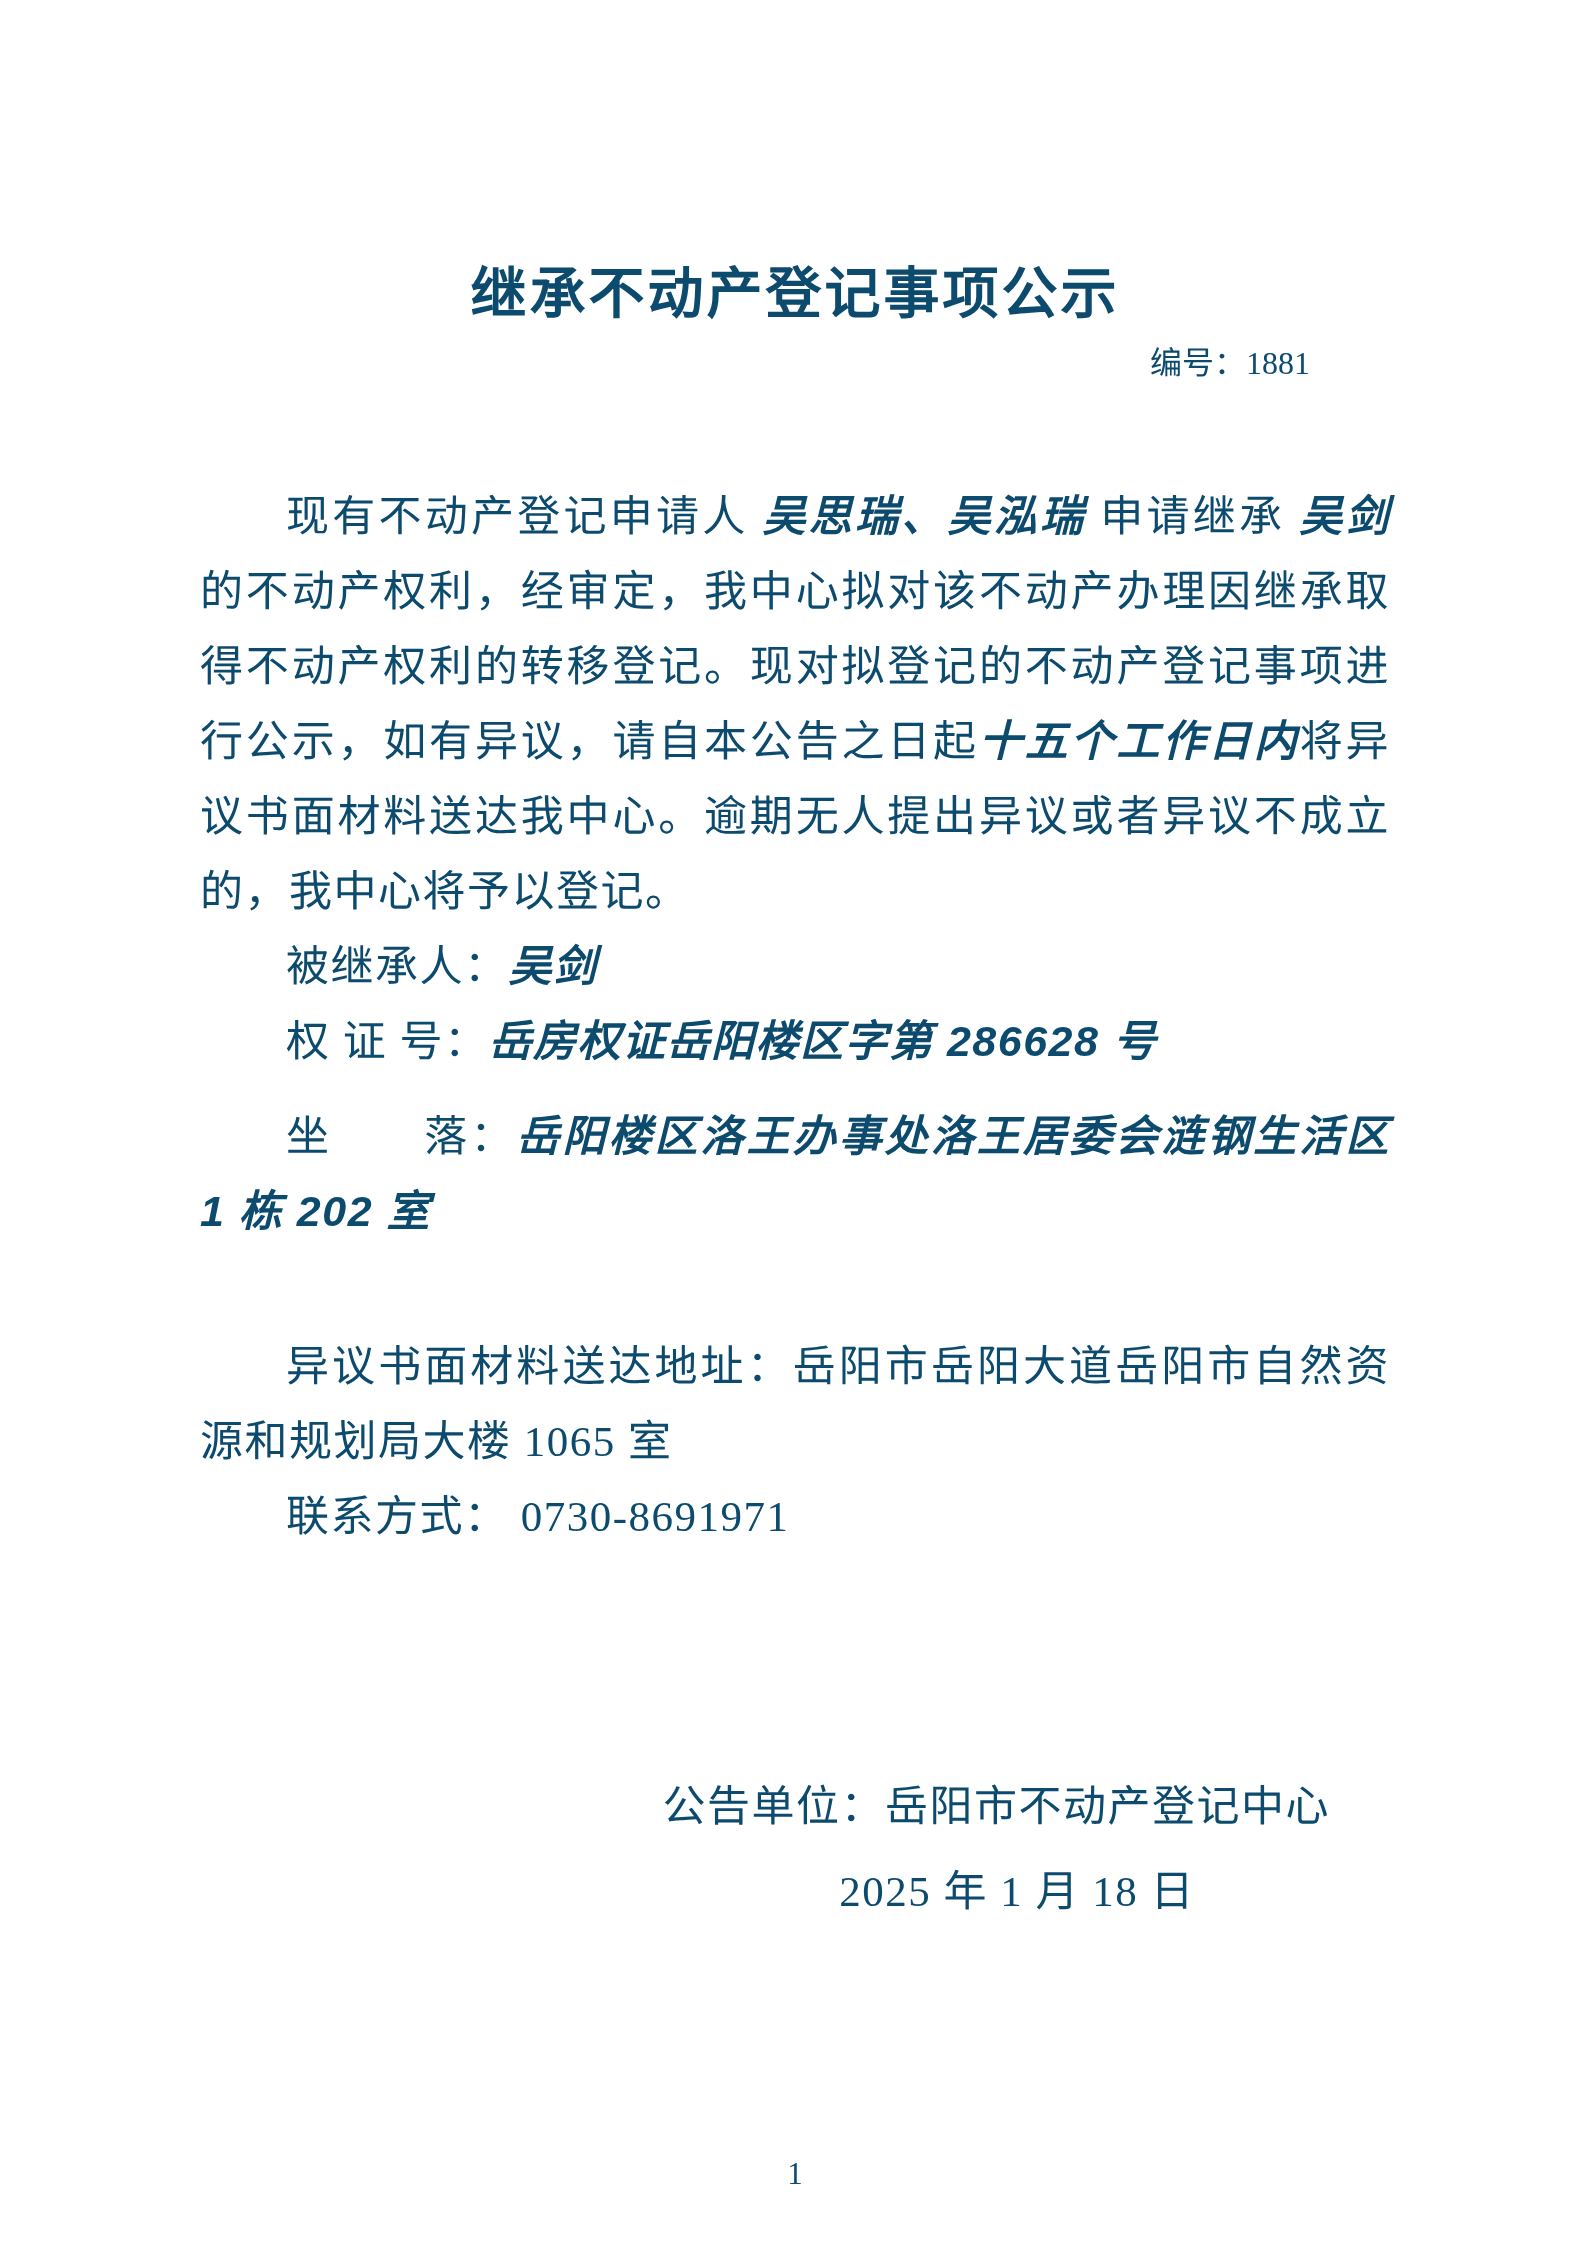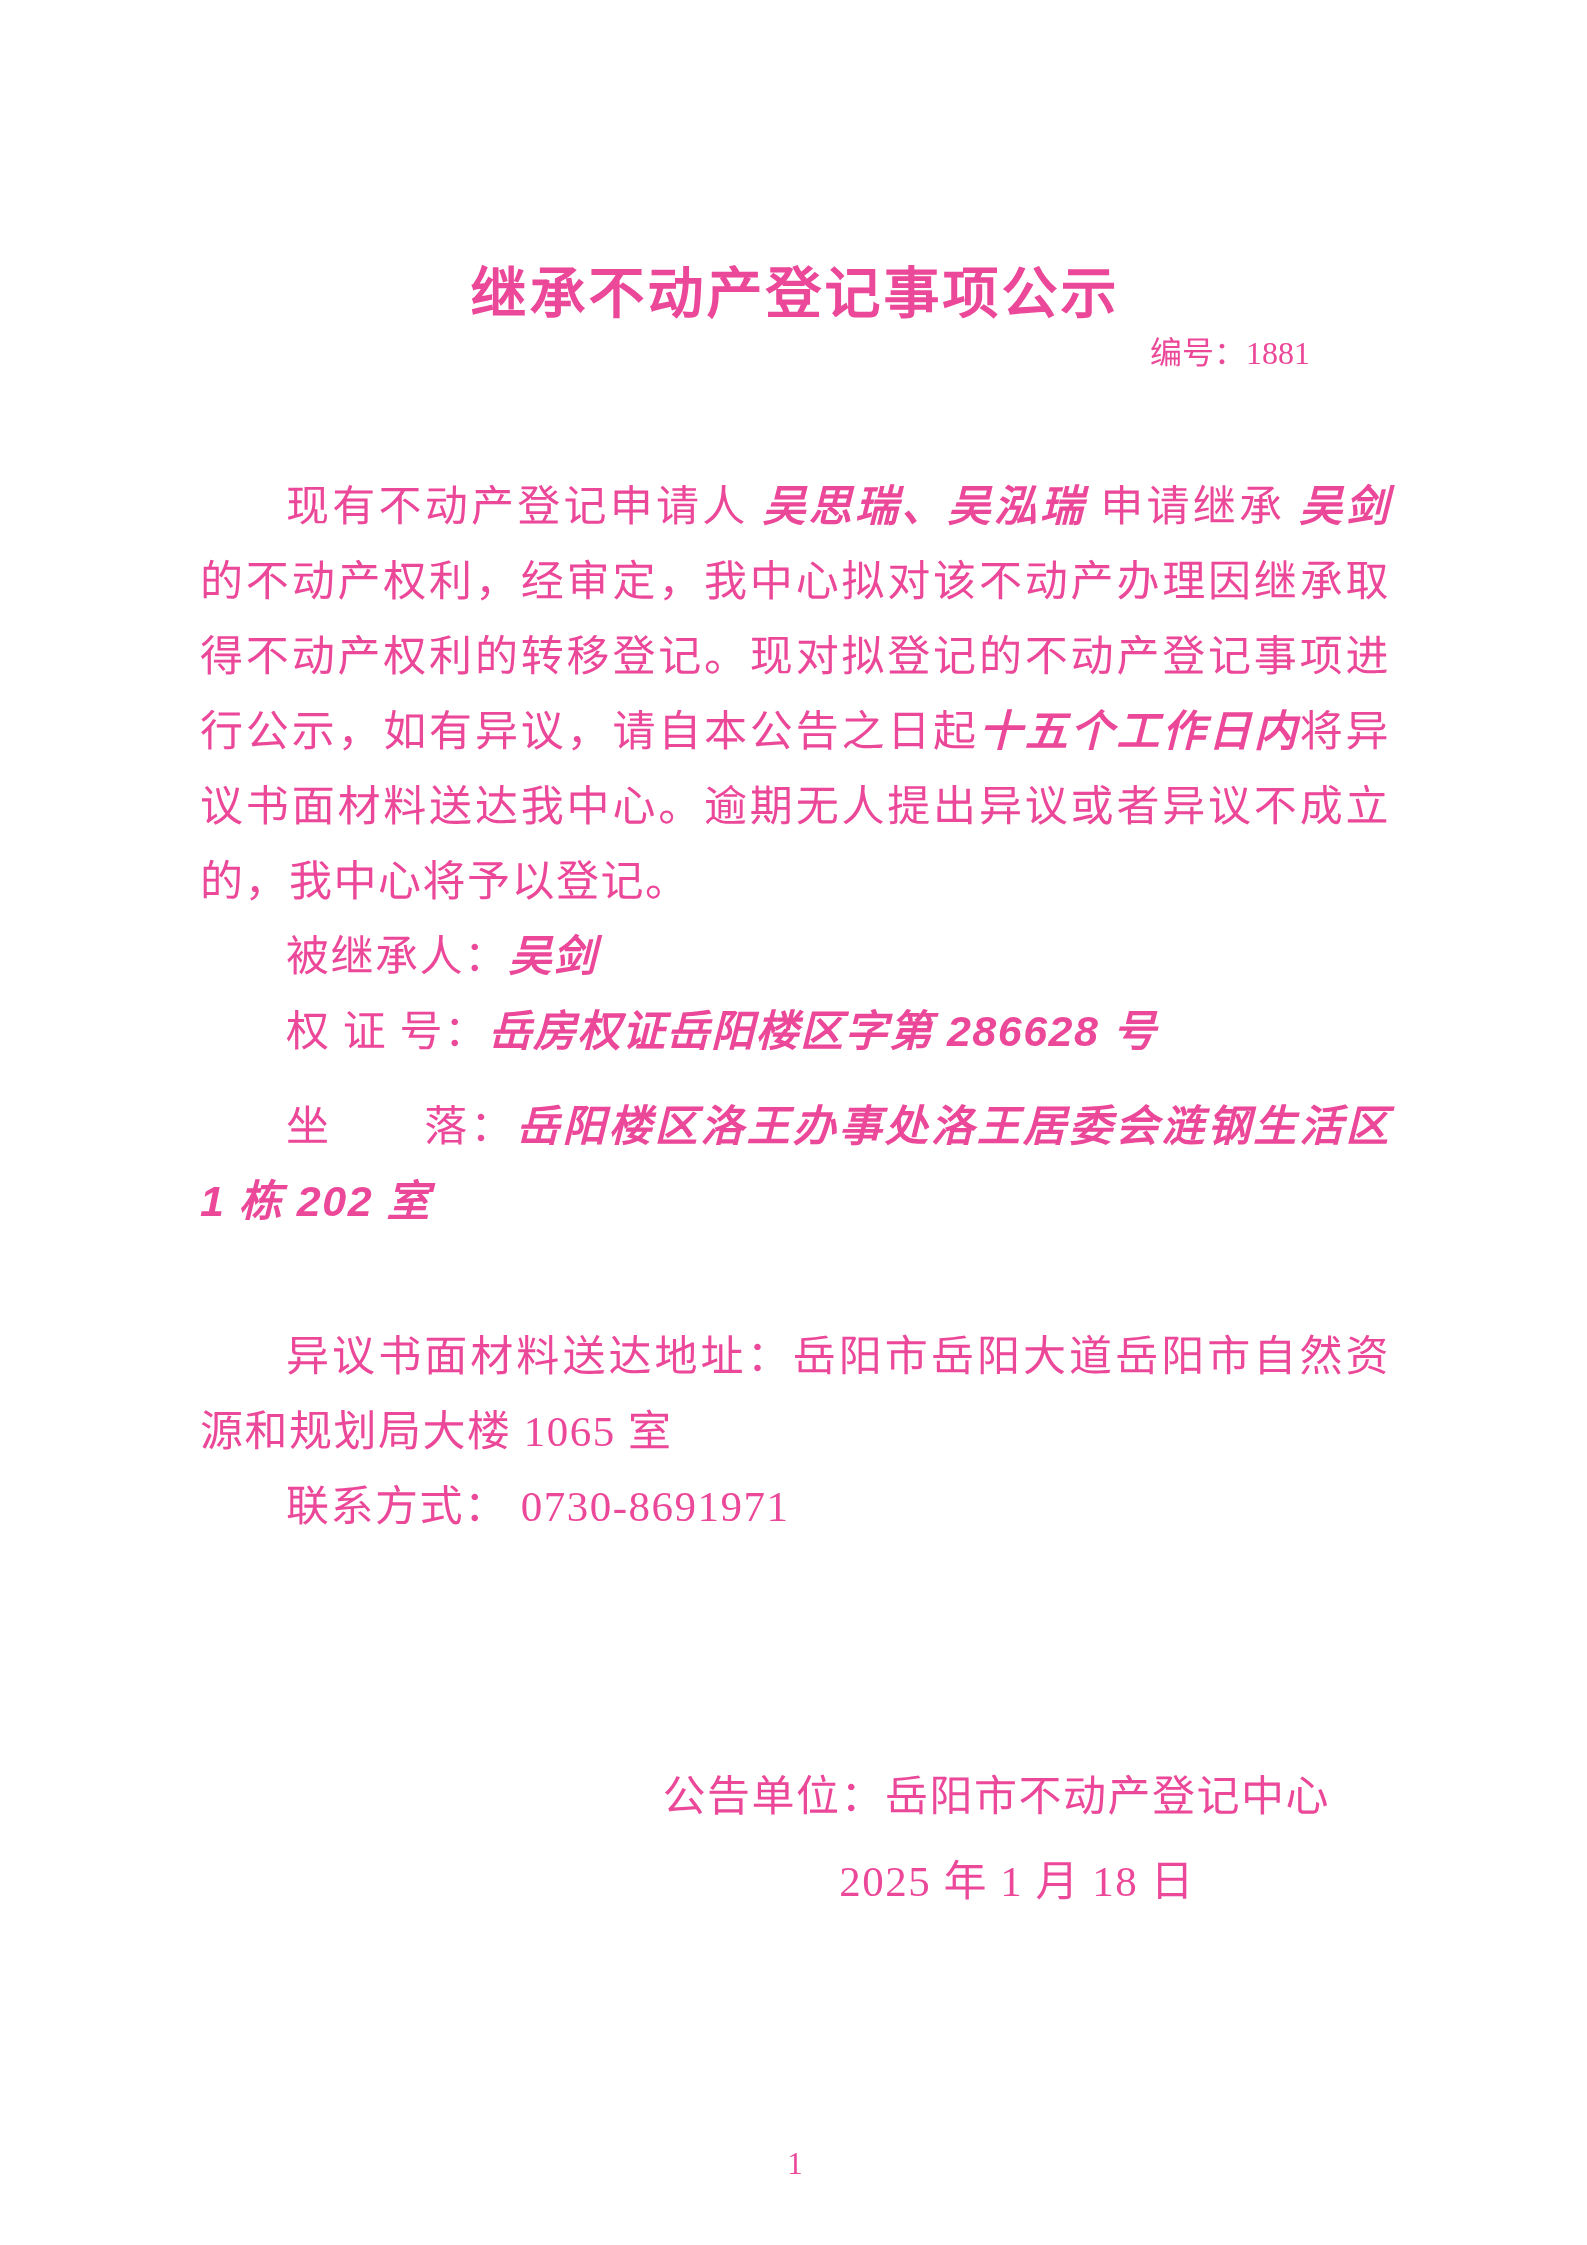--- a/index.html
+++ b/index.html
@@ -2,21 +2,21 @@
 <html lang="zh-CN"><head>
 <meta charset="utf-8">
 <style>
   html,body { margin:0; padding:0; background:#e8e8e8; }
   .page {
     position: relative;
     width: 1587px;
     height: 2245px;
     margin: 0 auto;
     background: #ffffff;
-    color: #ec4899;
+    color: #0c4a6e;
     font-family: "Liberation Serif", "DejaVu Serif", serif;
     font-size: 43px;
     line-height: 75px;
     box-sizing: border-box;
     padding: 258px 197px 0 200px;
     overflow: hidden;
   }
   .doc-title {
     text-align: center;
     font-family: "Liberation Sans", "DejaVu Sans", sans-serif;
@@ -24,20 +24,21 @@
     font-size: 56px;
     line-height: 72px;
     letter-spacing: 3px;
     margin: 0;
   }
   .doc-number {
     text-align: right;
     font-size: 32px;
     line-height: 46px;
     padding-right: 80px;
+    margin-top: 10px;
   }
   .para {
     margin: 93px 0 0 0;
     text-indent: 2em;
     text-align: justify;
     text-justify: inter-ideograph;
     letter-spacing: 1.5px;
   }
   .em {
     font-family: "Liberation Sans", "DejaVu Sans", sans-serif;

